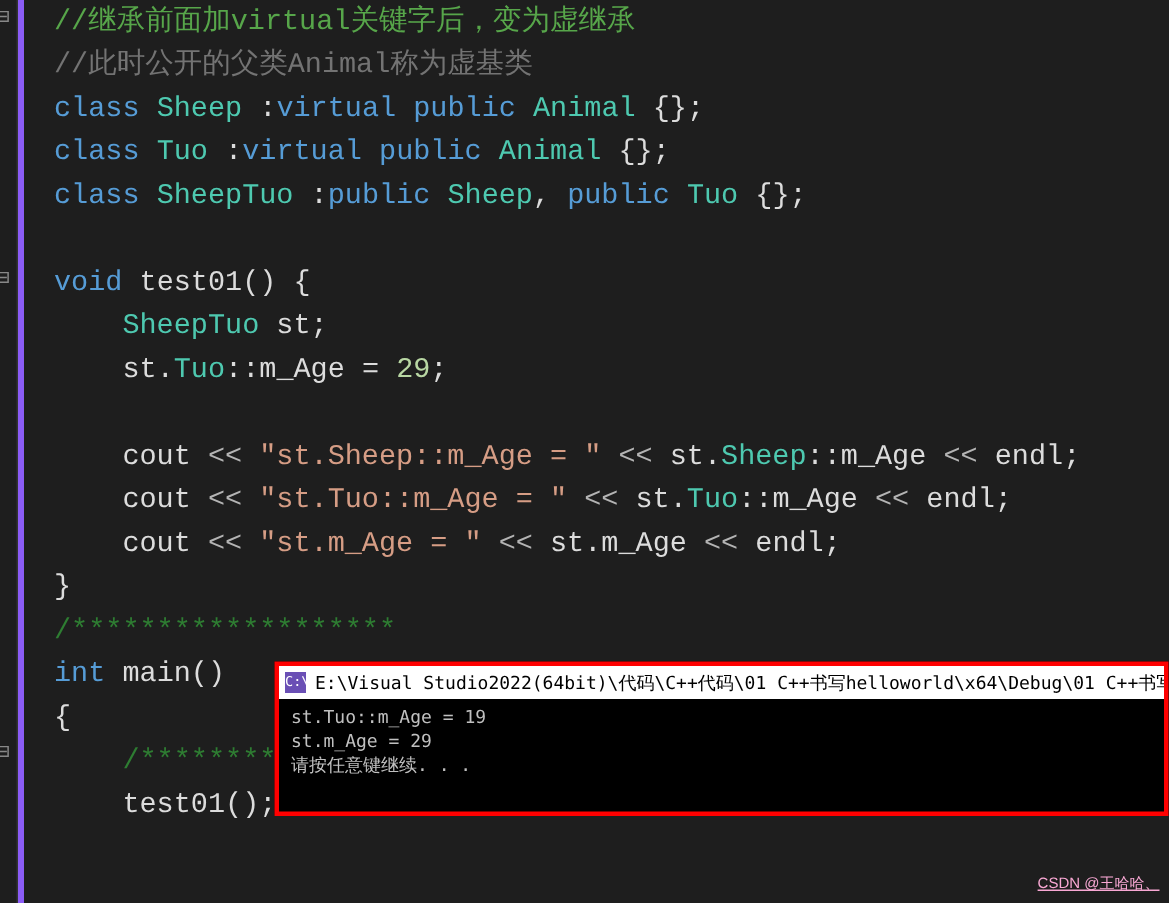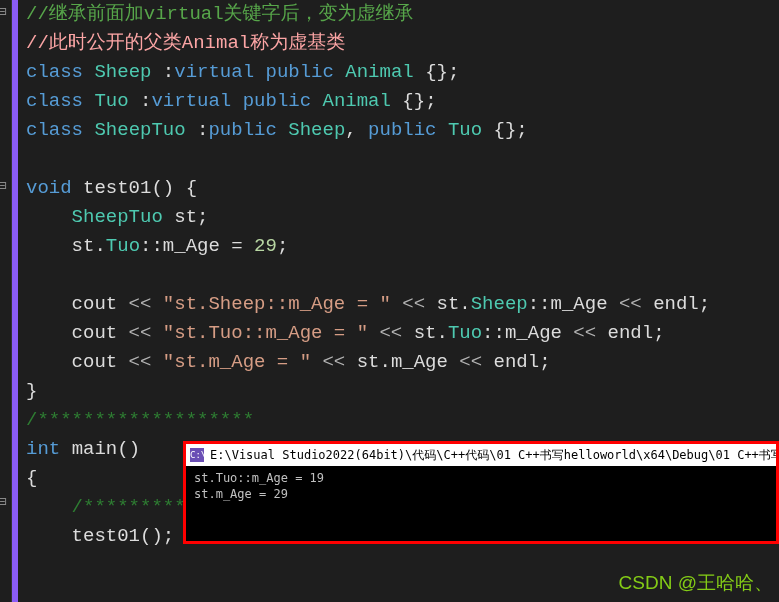--- a/index.html
+++ b/index.html
@@ -24,31 +24,31 @@
     }
     .fold-marker {
       position: absolute;
       left: -2px;
       color: #888;
       font-size: 14px;
       cursor: pointer;
     }
     .code-area {
       flex: 1;
-      padding-left: 8px;
-      border-left: 6px solid #8b5cf6;
+      padding-left: 20px;
+      border-left: 4px solid #8b5cf6;
       position: relative;
     }
     .line {
       height: 29px;
       line-height: 29px;
       white-space: pre;
     }
     .comment-green { color: #57a64a; }
-    .comment-blue { color: #fca5a5; font-family: Liberation Mono, monospace; }
+    .comment-blue { color: #737373; font-family: Liberation Mono, monospace; }
     .keyword { color: #569cd6; }
     .type { color: #4ec9b0; }
     .plain { color: #dcdcdc; }
     .string { color: #d69d85; }
     .scope { color: #b8d7a3; }
     .op { color: #b4b4b4; }
     .method-sep { color: #2e7d32; }
     
     .popup {
       position: absolute;
@@ -88,24 +88,25 @@
       padding: 4px 8px;
       color: #c0c0c0;
       line-height: 16px;
     }
     .popup-line { white-space: pre; }
     
     .watermark {
       position: absolute;
       right: 6px;
       bottom: 6px;
-      color: #84cc16;
-      font-size: 19px;
+      color: #f9a8d4;
+      font-size: 10px;
       font-family: 'Microsoft YaHei', sans-serif;
       z-index: 5;
+      text-decoration: underline;
     }
   </style>
 </head>
 <body>
 
 <div class="editor">
   <div class="gutter">
     <span class="fold-marker" style="top:3px">⊟</span>
     <span class="fold-marker" style="top:177px">⊟</span>
     <span class="fold-marker" style="top:493px">⊟</span>
@@ -134,16 +135,17 @@
 </div>
 
 <div class="popup">
   <div class="popup-title">
     <span class="popup-title-icon">C:\</span>
     <span>E:\Visual Studio2022(64bit)\代码\C++代码\01 C++书写helloworld\x64\Debug\01 C++书写hellowo</span>
   </div>
   <div class="popup-content">
     <div class="popup-line">st.Tuo::m_Age = 19</div>
     <div class="popup-line">st.m_Age = 29</div>
+    <div class="popup-line">请按任意键继续. . .</div>
   </div>
 </div>
 
 <div class="watermark">CSDN @王哈哈、</div>
 
 </body></html>

